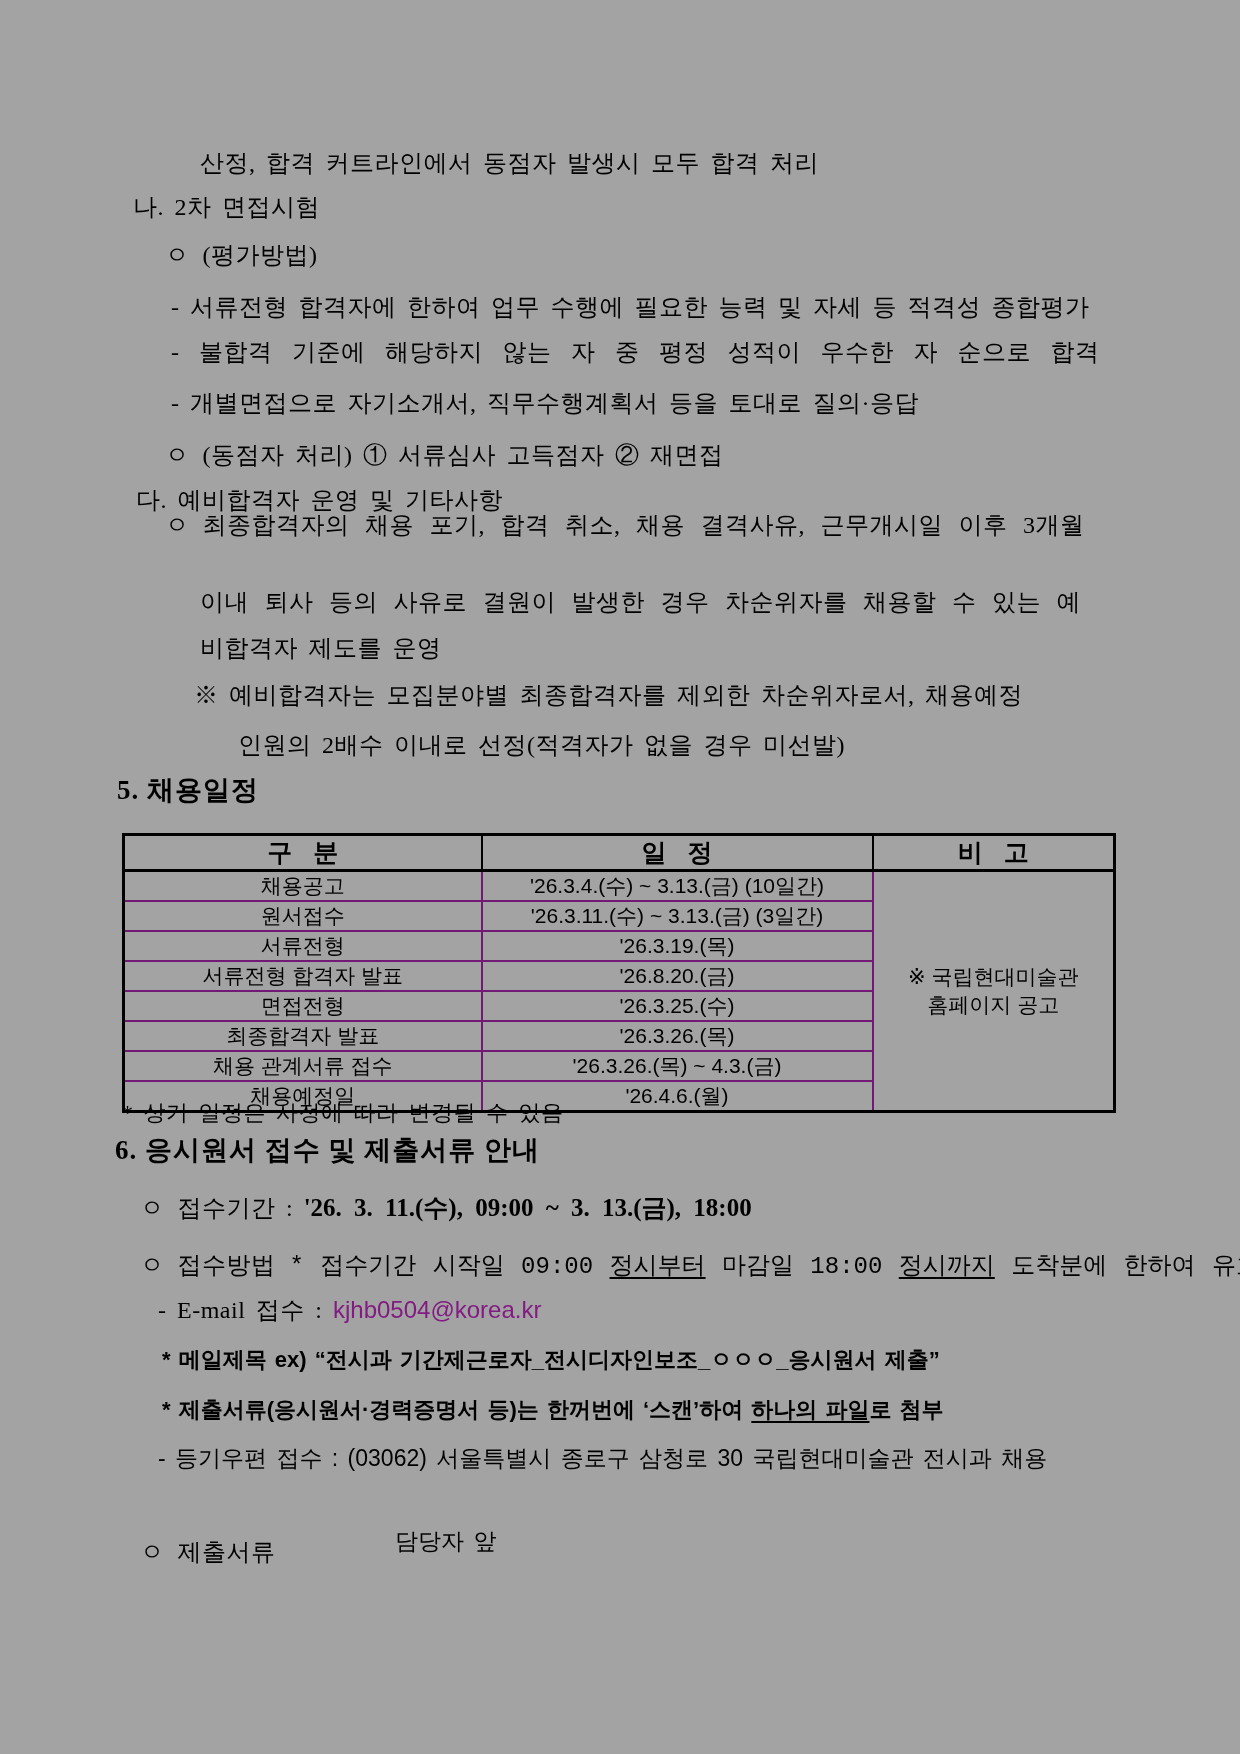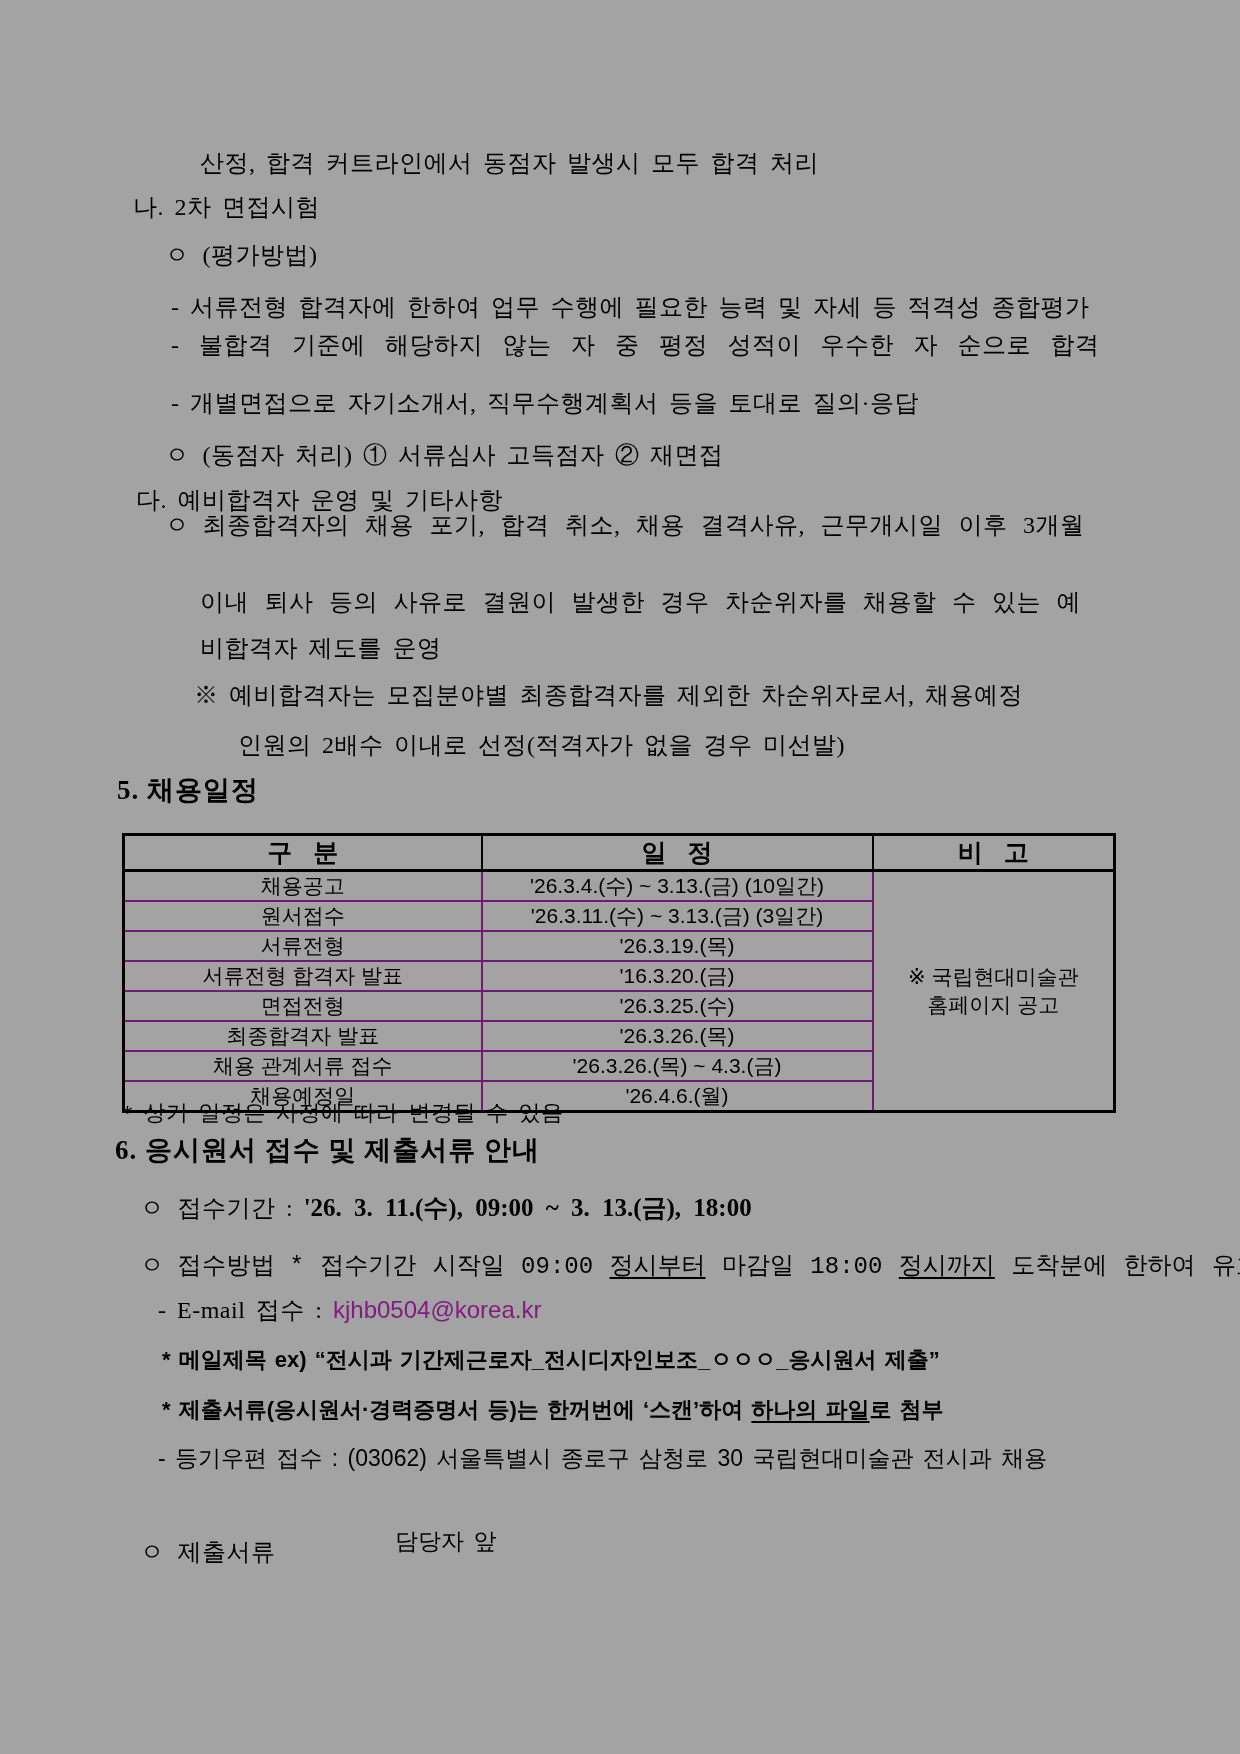--- a/index.html
+++ b/index.html
@@ -81,21 +81,21 @@
 
   <div class="ln serif" style="left:200px; top:147px;">산정, 합격 커트라인에서 동점자 발생시 모두 합격 처리</div>
 
   <div class="ln serif" style="left:133px; top:191px;">나. 2차 면접시험</div>
 
   <div class="ln serif" style="left:165px; top:239px;">
     <span class="bullet">ㅇ</span><span>(평가방법)</span>
   </div>
 
   <div class="ln serif" style="left:171px; top:291px;">- 서류전형 합격자에 한하여 업무 수행에 필요한 능력 및 자세 등 적격성 종합평가</div>
-  <div class="ln serif ws-x" style="left:171px; top:329px;text-align:right;">- 불합격 기준에 해당하지 않는 자 중 평정 성적이 우수한 자 순으로 합격</div>
+  <div class="ln serif ws-x" style="left:171px; top:336px;text-align:right;">- 불합격 기준에 해당하지 않는 자 중 평정 성적이 우수한 자 순으로 합격</div>
   <div class="ln serif" style="left:171px; top:387px;">- 개별면접으로 자기소개서, 직무수행계획서 등을 토대로 질의·응답</div>
 
   <div class="ln serif" style="left:165px; top:439px;">
     <span class="bullet">ㅇ</span><span>(동점자 처리) ① 서류심사 고득점자 ② 재면접</span>
   </div>
 
   <div class="ln serif" style="left:136px; top:484px;">다. 예비합격자 운영 및 기타사항</div>
 
   <div class="ln serif ws-w" style="left:165px; top:509px;">
     <span class="bullet">ㅇ</span><span>최종합격자의 채용 포기, 합격 취소, 채용 결격사유, 근무개시일 이후 3개월</span>
@@ -132,21 +132,21 @@
       <tr>
         <td>원서접수</td>
         <td>'26.3.11.(수) ~ 3.13.(금) (3일간)</td>
       </tr>
       <tr>
         <td>서류전형</td>
         <td>'26.3.19.(목)</td>
       </tr>
       <tr>
         <td>서류전형 합격자 발표</td>
-        <td>'16.3.20.(금)</td>
+        <td>'26.8.20.(금)</td>
       </tr>
       <tr>
         <td>면접전형</td>
         <td>'26.3.25.(수)</td>
       </tr>
       <tr>
         <td>최종합격자 발표</td>
         <td>'26.3.26.(목)</td>
       </tr>
       <tr>

